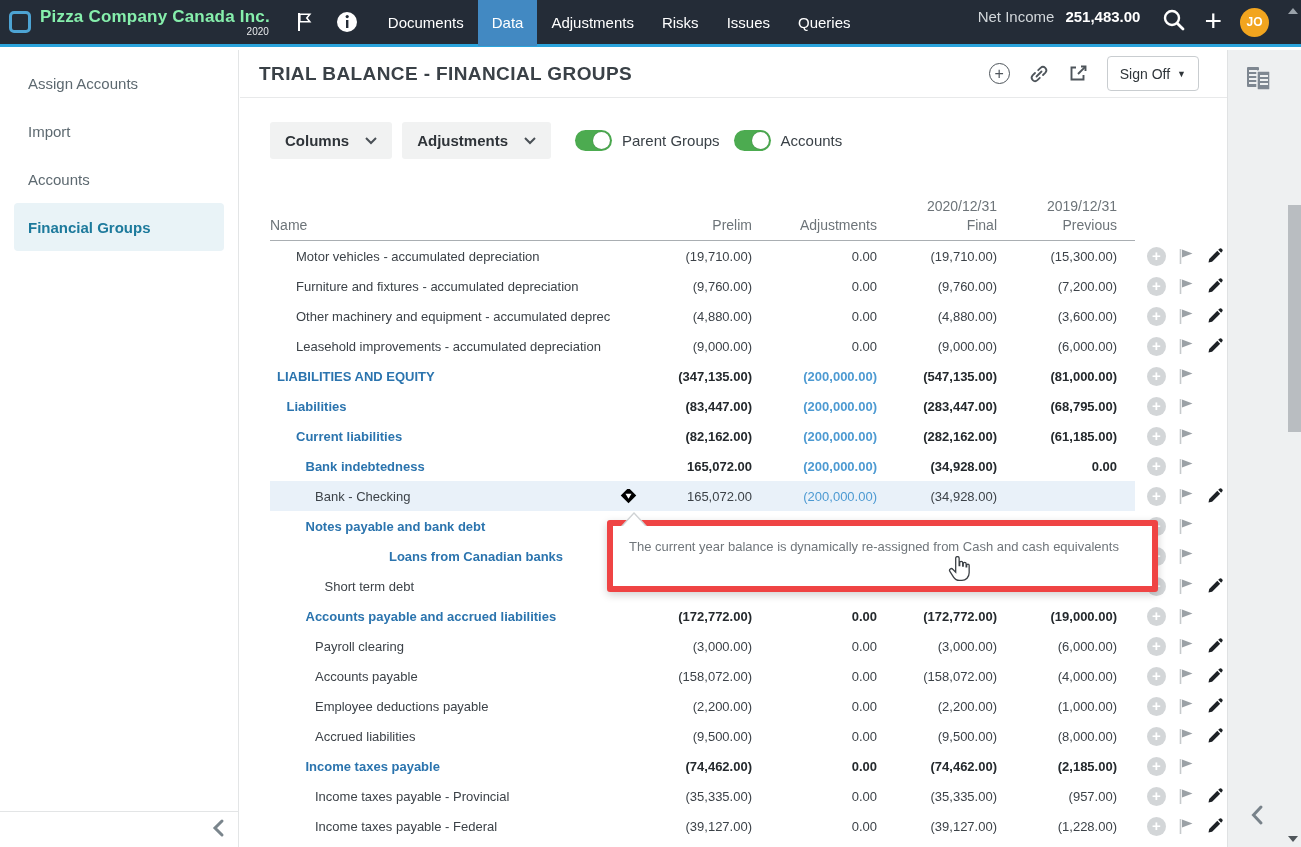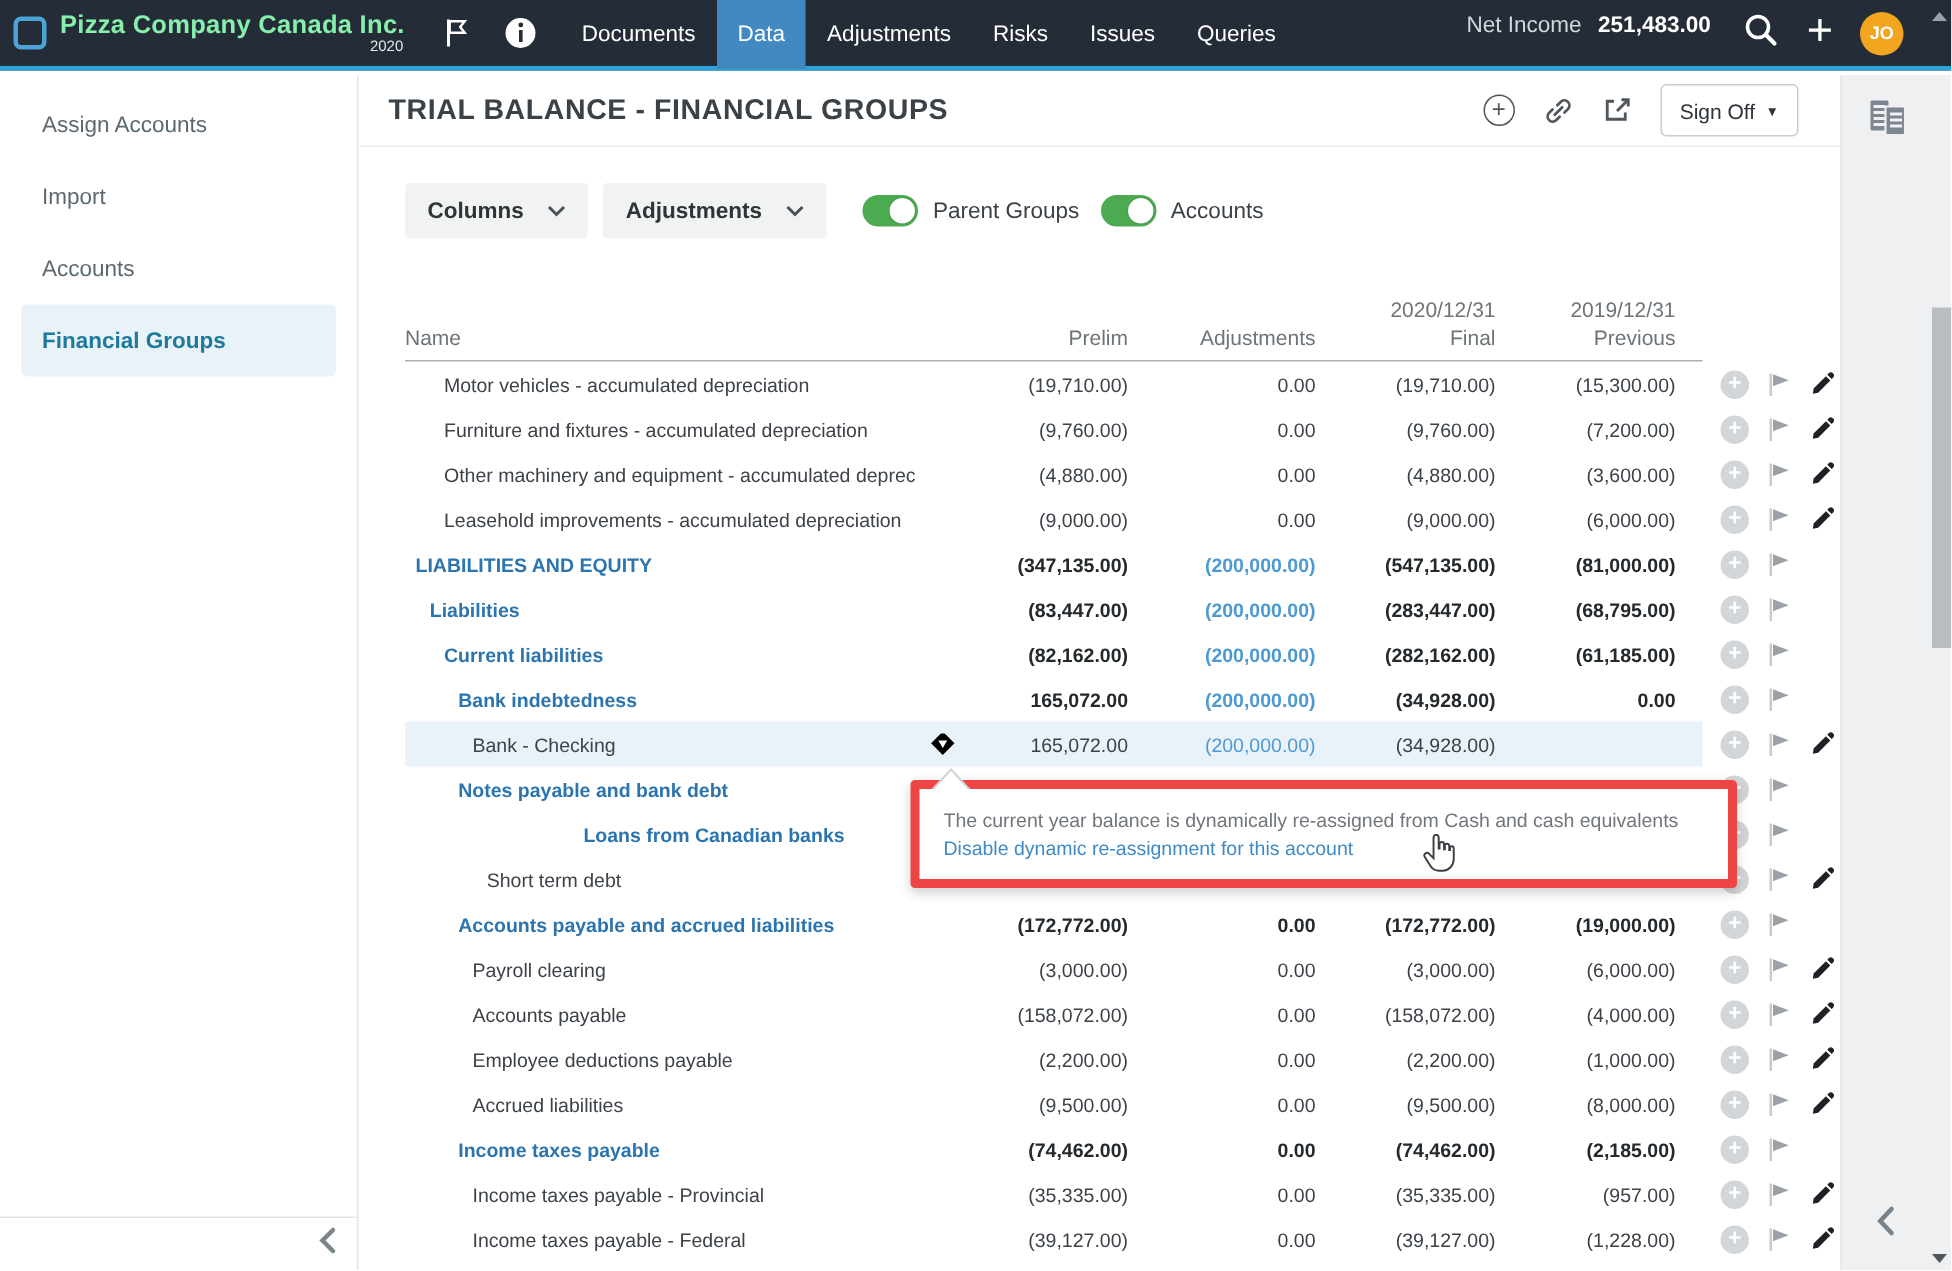--- a/index.html
+++ b/index.html
@@ -708,21 +708,20 @@
   </div>
 
   <div class="sb-up"></div>
   <div class="sb-thumb"></div>
   <div class="sb-down"></div>
 
   <div class="tooltip">
     <div class="tip-caret-outer"></div>
     <div class="tip-caret-inner"></div>
     <div class="tip-msg">The current year balance is dynamically re-assigned from Cash and cash equivalents</div>
-    <div class="tip-link">Disable dynamic re-assignment for this account</div>
   </div>
 
   <div class="cursor">
     <svg width="26" height="28" viewBox="0 0 24 26">
         <path d="M8 2.2 C8 1.2 8.8 .5 9.6 .5 c.9 0 1.6 .7 1.6 1.7 V9 h.5 V6.3 c0-.8 .7-1.4 1.4-1.4 .8 0 1.4 .6 1.4 1.4 V9.4 h.5 V7.3 c0-.7 .6-1.3 1.3-1.3 .8 0 1.4 .6 1.4 1.3 V10 h.5 V8.7 c0-.6 .5-1.1 1.2-1.1 .6 0 1.1 .5 1.1 1.1 V15.5 c0 4-3 7.2-6.7 7.2 H11.5 c-2.2 0-4.3-1.2-5.5-3.1 L2.6 14.3 c-.5-.8-.3-1.8 .4-2.3 .7-.5 1.7-.4 2.3 .3 L8 15 Z" fill="#fff" stroke="#3a3f44" stroke-width="1.2"></path>
       </svg>
   </div>
 
 </div>
 

